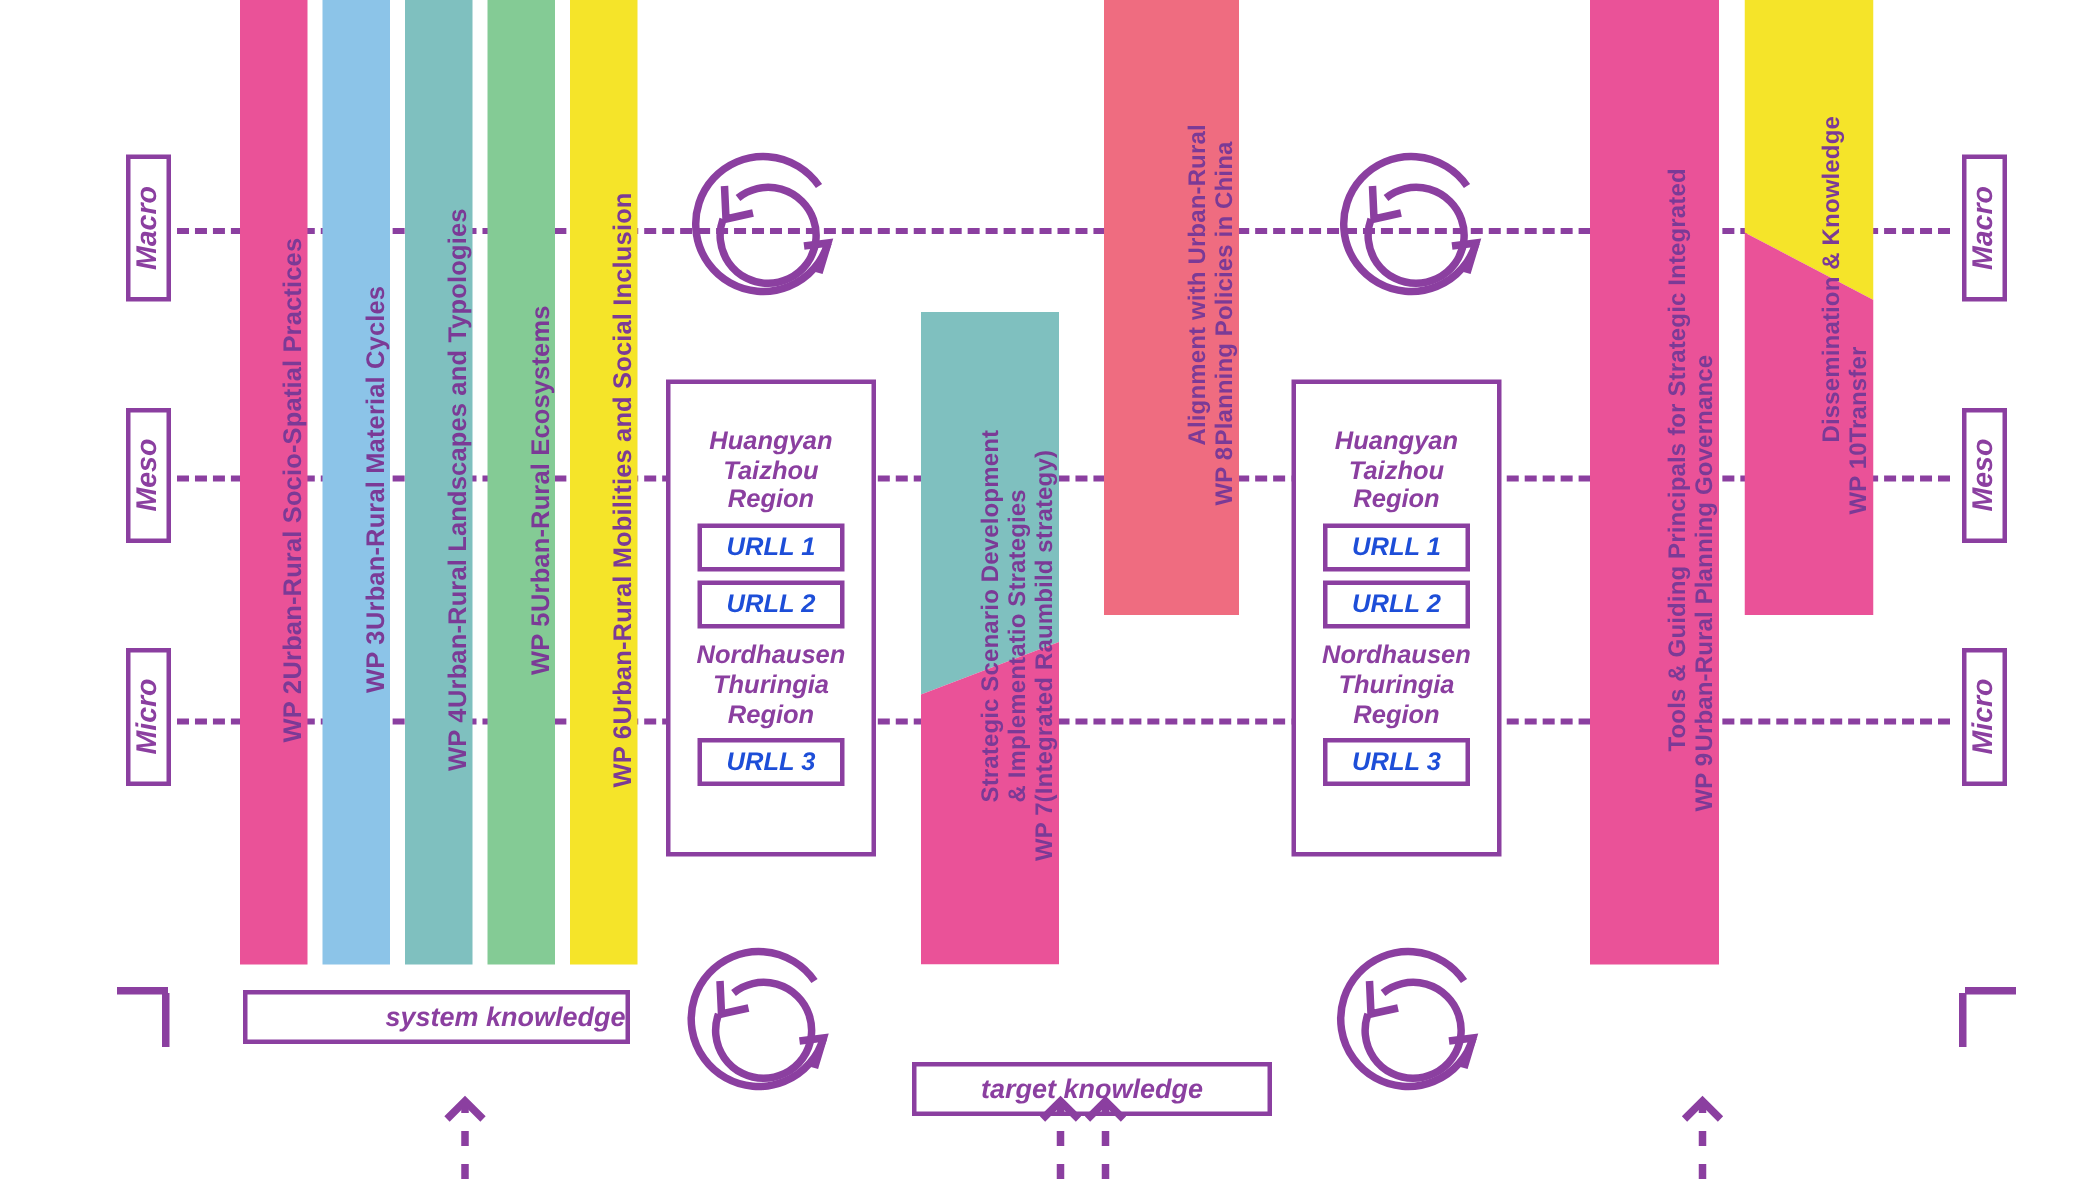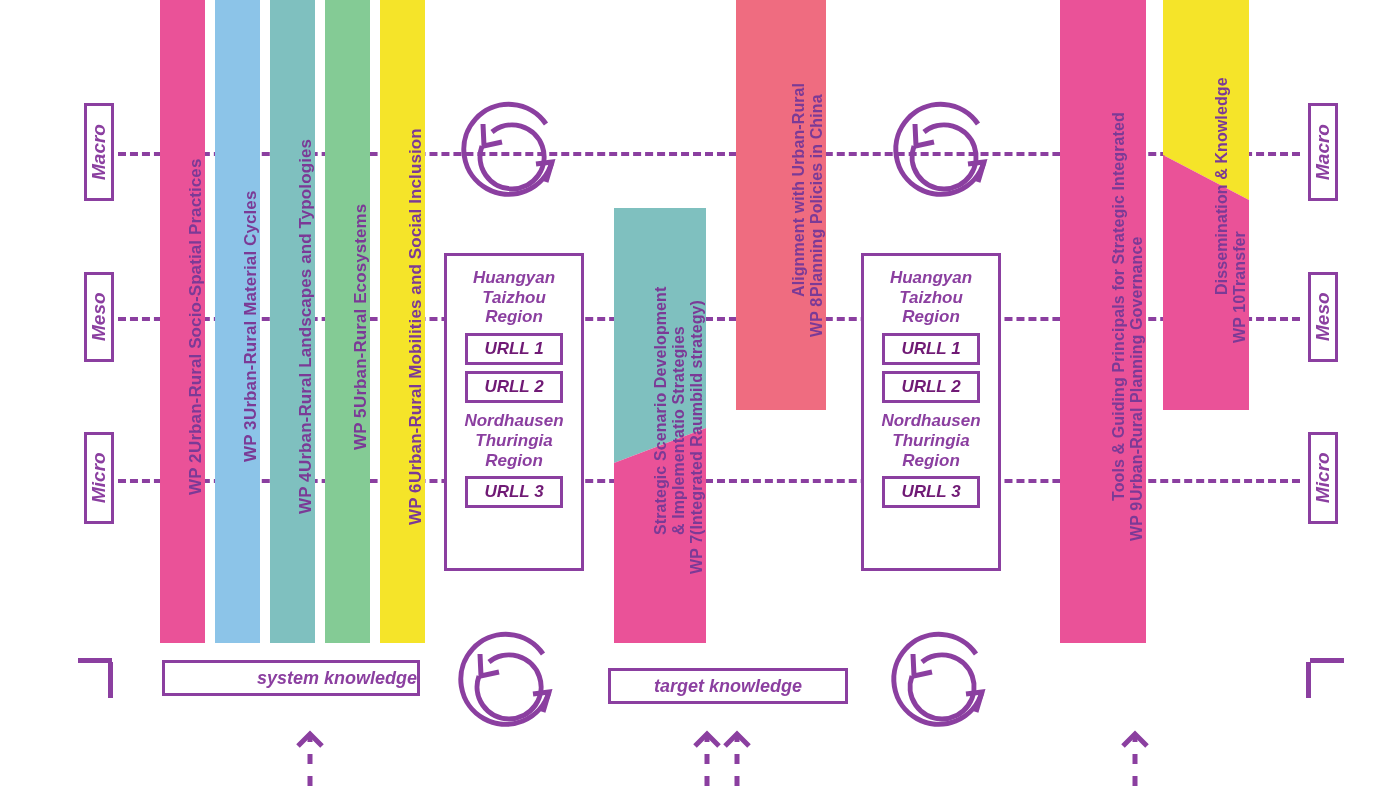--- a/index.html
+++ b/index.html
@@ -37,28 +37,28 @@
 
   
   .dash-line{
     position:absolute;height:0;border-top:4px dashed #8b3fa0;
   }
 
   
   .region-box{
     position:absolute;border:3px solid #8b3fa0;background:#fff;
     box-sizing:border-box;display:flex;flex-direction:column;
-    align-items:center;justify-content:flex-start;padding:10px 8px 10px;
+    align-items:center;justify-content:flex-start;padding:26px 8px 10px;
   }
   .region-name{
     color:#8b3fa0;font-style:italic;font-weight:bold;font-size:17px;
     text-align:center;line-height:1.16;white-space:pre-line;margin:2px 0 6px;
   }
   .urll{
-    border:3px solid #8b3fa0;background:#fff;color:#701a75;
+    border:3px solid #8b3fa0;background:#fff;color:#1d4ed8;
     font-style:italic;font-weight:bold;font-size:17px;
     padding:3px 16px;margin:0 0 6px;box-sizing:border-box;
     text-align:center;min-width:84px;
   }
 
   
   .know-box{
     position:absolute;border:3px solid #8b3fa0;background:#fff;
     color:#8b3fa0;font-style:italic;font-weight:bold;font-size:18px;
     display:flex;align-items:center;justify-content:center;
@@ -233,21 +233,21 @@
   <svg class="icon" width="112" height="112" viewBox="0 0 112 112" style="left:888px;top:628px;">
     <path d="M 88 26 A 45 45 0 1 0 94 64" fill="none" stroke="#8b3fa0" stroke-width="5"></path>
     <path d="M 88 84 L 94 64 L 78 66" fill="none" stroke="#8b3fa0" stroke-width="5" stroke-linejoin="miter"></path>
     <path d="M 24 48 A 32 32 0 1 0 34 34" fill="none" stroke="#8b3fa0" stroke-width="5"></path>
     <path d="M 25 26 L 26 48 L 44 44" fill="none" stroke="#8b3fa0" stroke-width="5" stroke-linejoin="miter"></path>
   </svg>
 
   <div class="know-box" style="left:162px;top:660px;width:258px;height:36px;justify-content:flex-end;">
     <span>system knowledge</span>
   </div>
-  <div class="know-box" style="left:608px;top:668px;width:240px;height:36px;text-align:center;">
+  <div class="know-box" style="left:608px;top:708px;width:240px;height:36px;text-align:center;">
     <span>target knowledge</span>
   </div>
 
   <svg class="icon" width="40" height="60" viewBox="0 0 40 60" style="left:290px;top:728px;">
     <path d="M 20 58 L 20 8" fill="none" stroke="#8b3fa0" stroke-width="5" stroke-dasharray="10 12"></path>
     <path d="M 8 18 L 20 6 L 32 18" fill="none" stroke="#8b3fa0" stroke-width="5"></path>
   </svg>
   <svg class="icon" width="40" height="60" viewBox="0 0 40 60" style="left:687px;top:728px;">
     <path d="M 20 58 L 20 8" fill="none" stroke="#8b3fa0" stroke-width="5" stroke-dasharray="10 12"></path>
     <path d="M 8 18 L 20 6 L 32 18" fill="none" stroke="#8b3fa0" stroke-width="5"></path>

